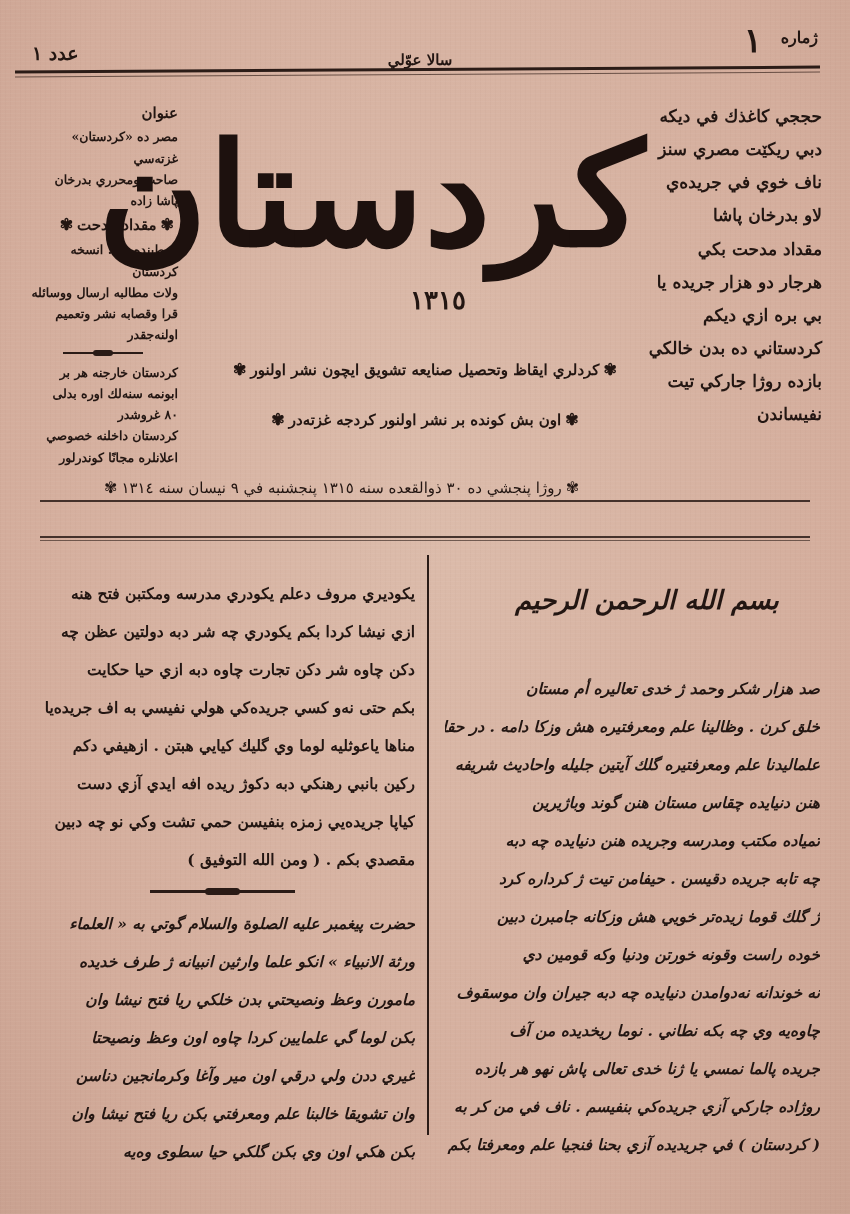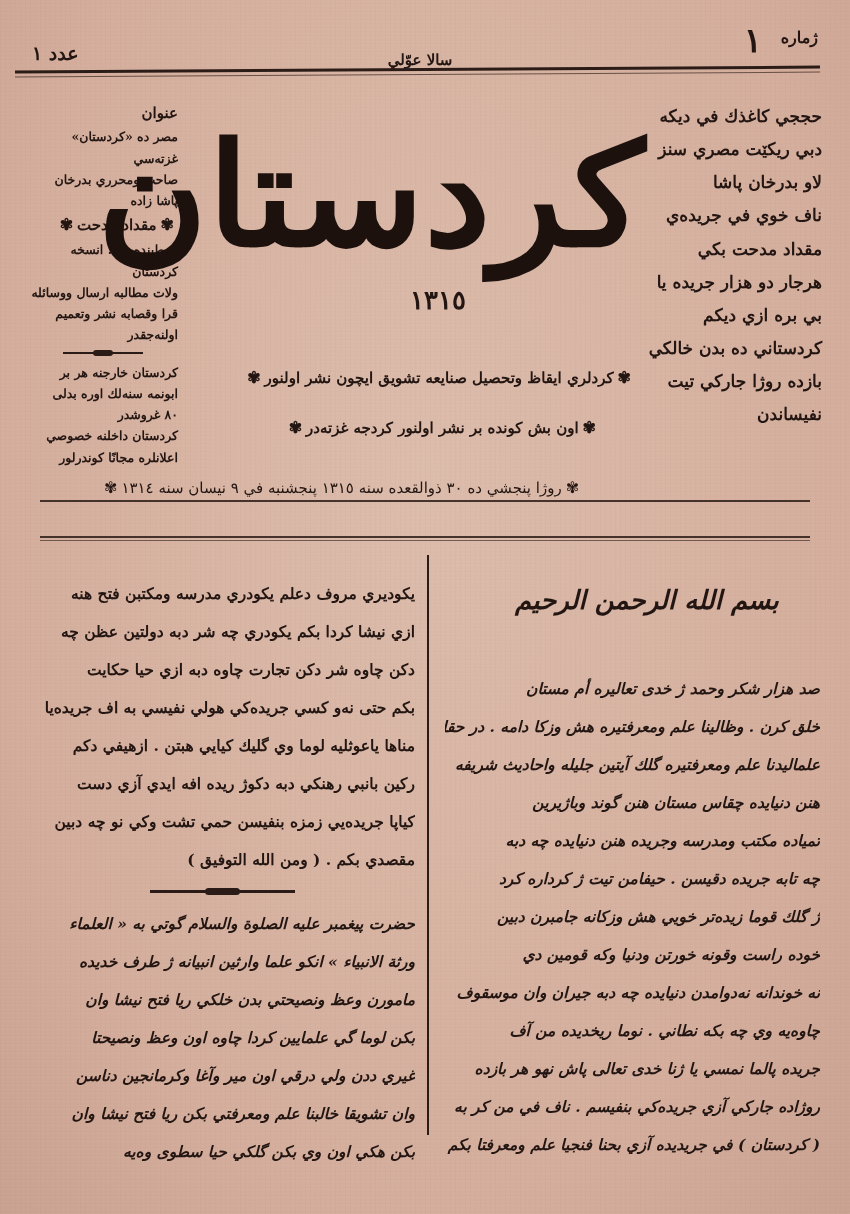--- a/index.html
+++ b/index.html
@@ -36,21 +36,21 @@
   
   .masthead { position: absolute; left: 185px; top: 90px; width: 460px; height: 250px; }
   .masthead .title {
     position: absolute; left: 0; right: 0; top: 30px; text-align: center;
     font-size: 150px; font-weight: bold; letter-spacing: -4px; line-height: 1;
     color: #1d110e; font-family: "DejaVu Serif", serif;
     transform: scaleY(0.95);
   }
   .masthead .mh-year { position: absolute; left: 225px; top: 195px; font-size: 26px; font-weight: bold; direction: ltr; }
 
-  .slogan { position: absolute; left: 215px; width: 420px; text-align: right; font-size: 15px; font-weight: bold; margin-top: 8px; }
+  .slogan { position: absolute; left: 215px; width: 420px; text-align: center; font-size: 15px; font-weight: bold; }
   .slogan.s1 { top: 360px; }
   .slogan.s2 { top: 410px; left: 250px; width: 350px; }
 
   
   .date-rule-a { position: absolute; left: 40px; right: 40px; top: 500px; height: 2px; background: #2a1b16; opacity: .85; }
   .date-line { position: absolute; left: 100px; right: 100px; top: 478px; text-align: left; font-size: 15px; font-weight: normal; }
   .date-rule-b { position: absolute; left: 40px; right: 40px; top: 536px; height: 2px; background: #2a1b16; opacity: .85; }
   .date-rule-c { position: absolute; left: 40px; right: 40px; top: 540px; height: 1px; background: #2a1b16; opacity: .6; }
 
   
@@ -77,22 +77,22 @@
     <span class="issue-num">١</span>
     <span class="year">سالا عوّلي</span>
     <span class="num">عدد ١</span>
   </div>
   <div class="rule-top"></div>
   <div class="rule-top2"></div>
 
   <div class="side right">
     <div>حججي کاغذك في ديکه</div>
     <div>دبي ريکێت مصري سنز</div>
+    <div>ناف خوي في جريدەي</div>
     <div>لاو بدرخان پاشا</div>
-    <div>ناف خوي في جريدەي</div>
     <div>مقداد مدحت بکي</div>
     <div>هرجار دو هزار جريدە يا</div>
     <div>بي بره ازي ديکم</div>
     <div>کردستاني دە بدن خالکي</div>
     <div>بازدە روژا جارکي تيت</div>
     <div>نفيساندن</div>
   </div>
 
   <div class="side left">
     <div>عنوان</div>

